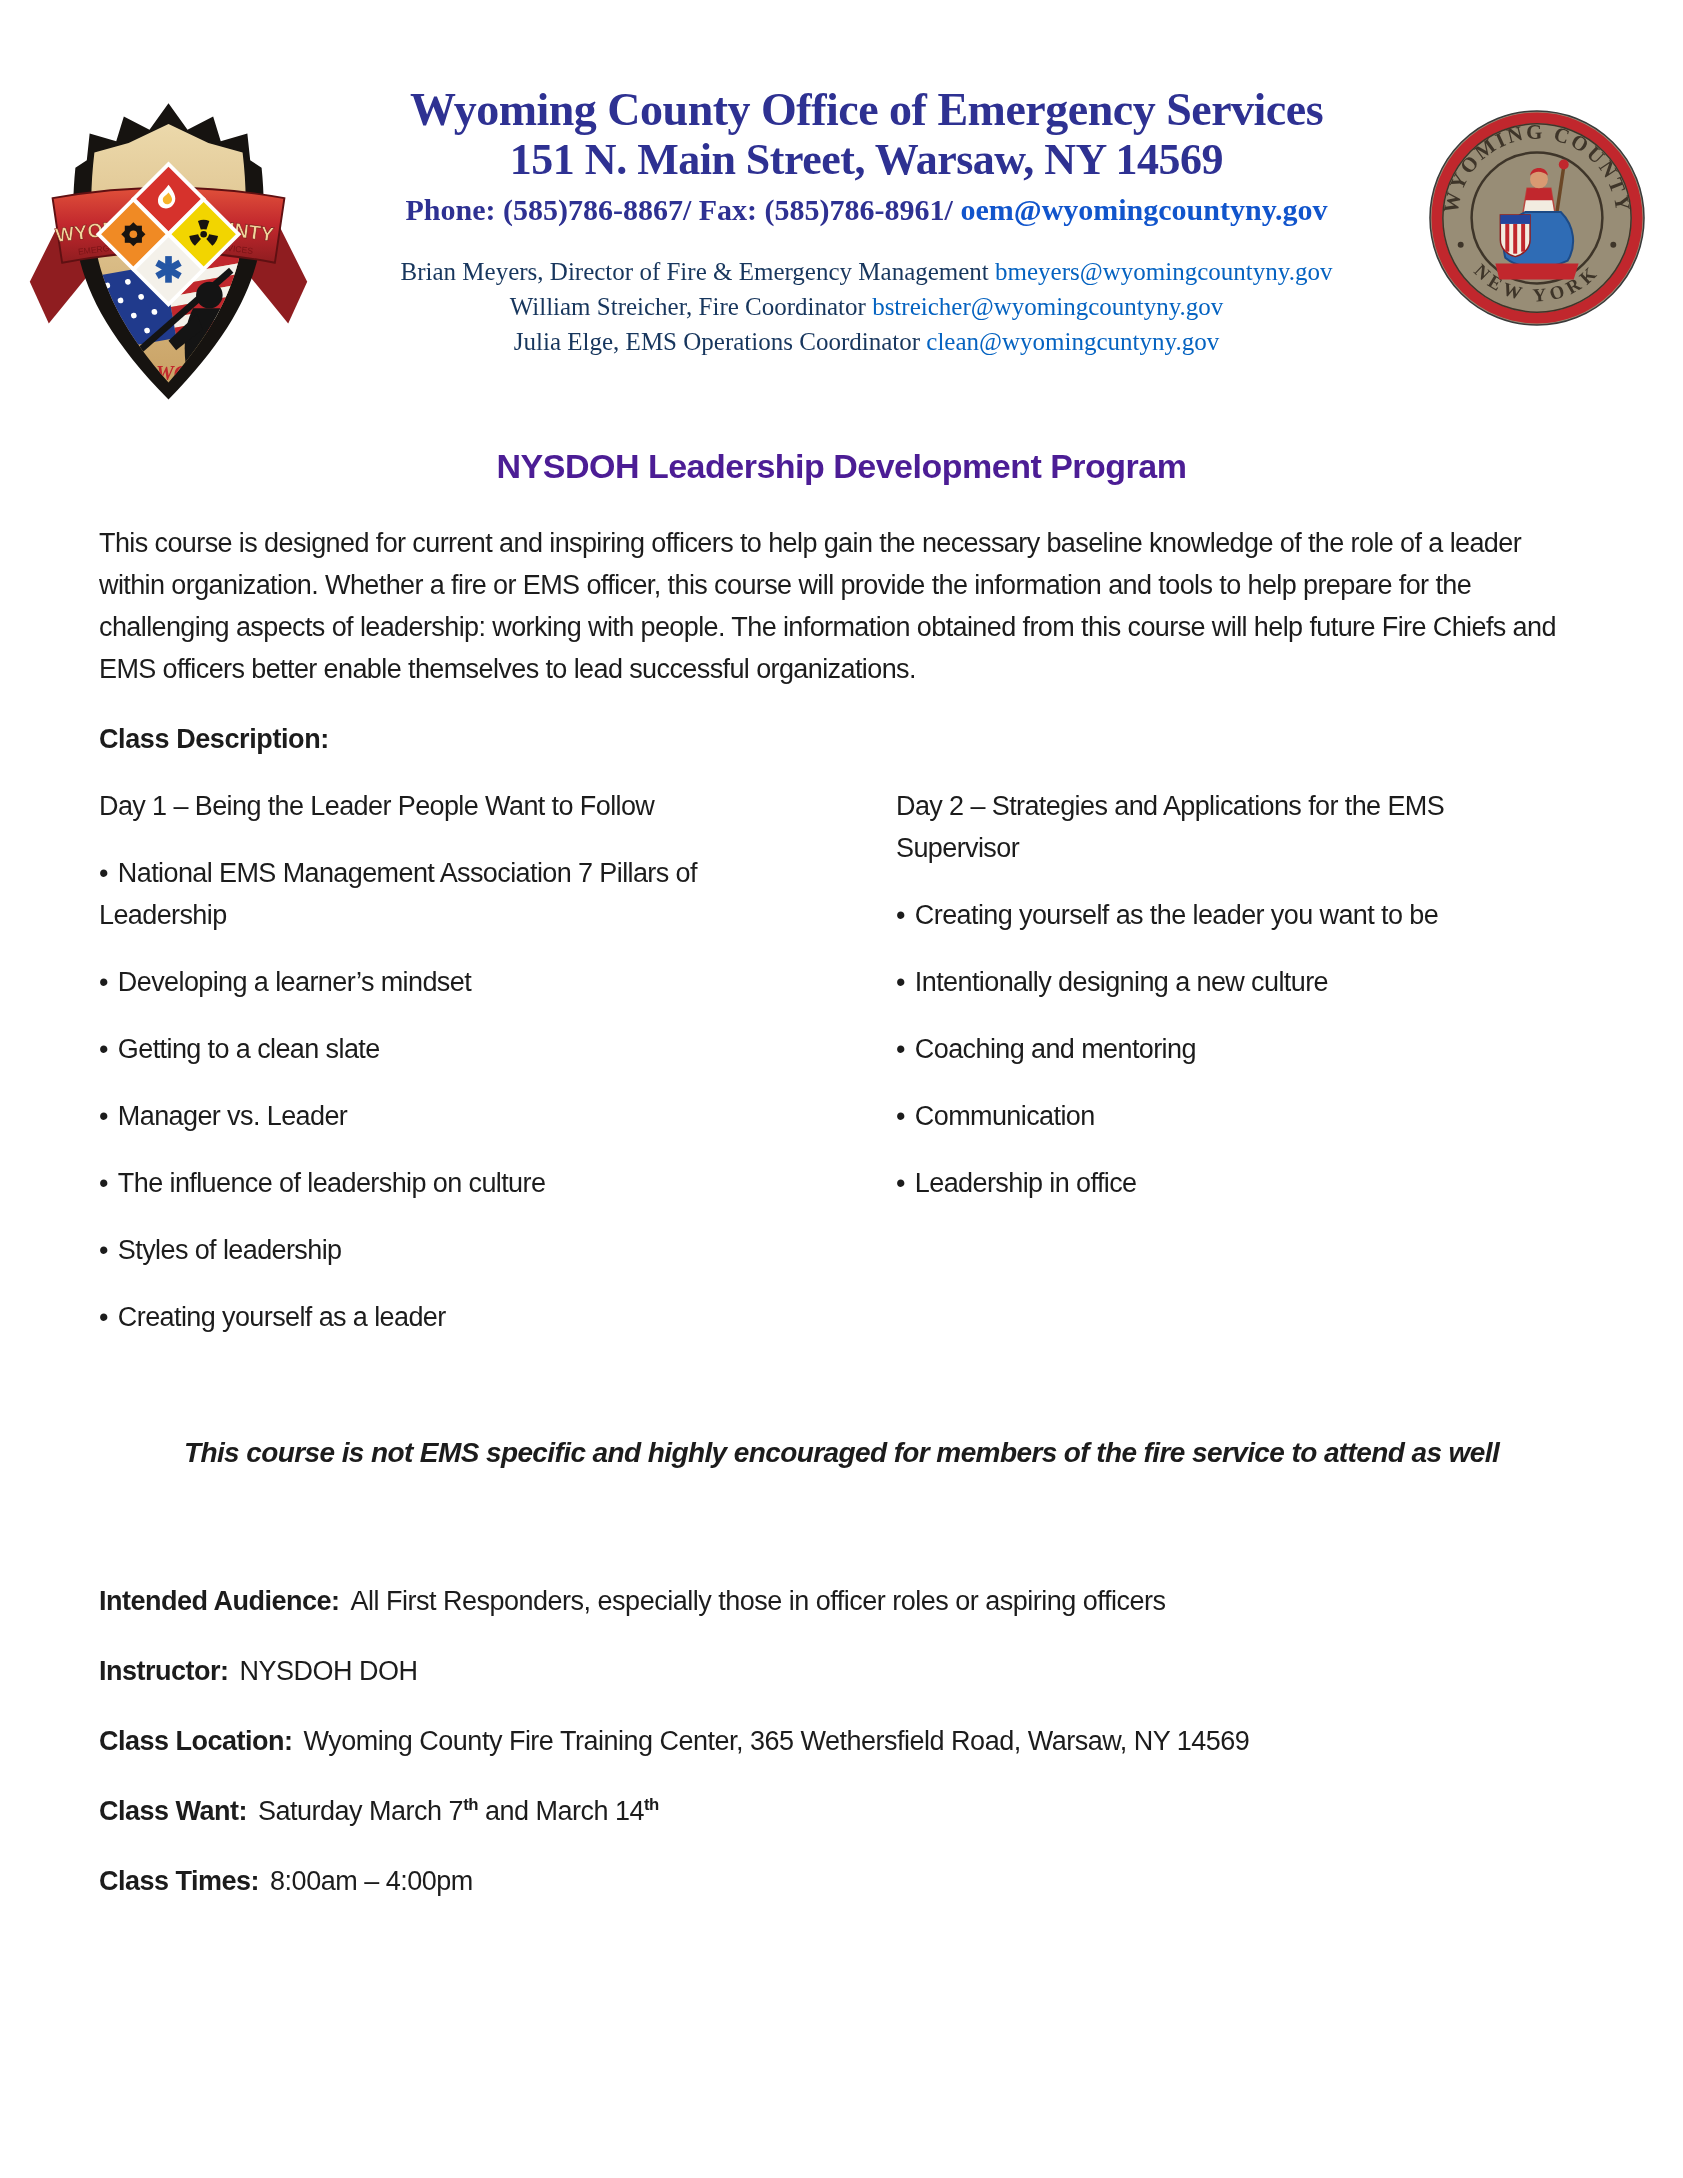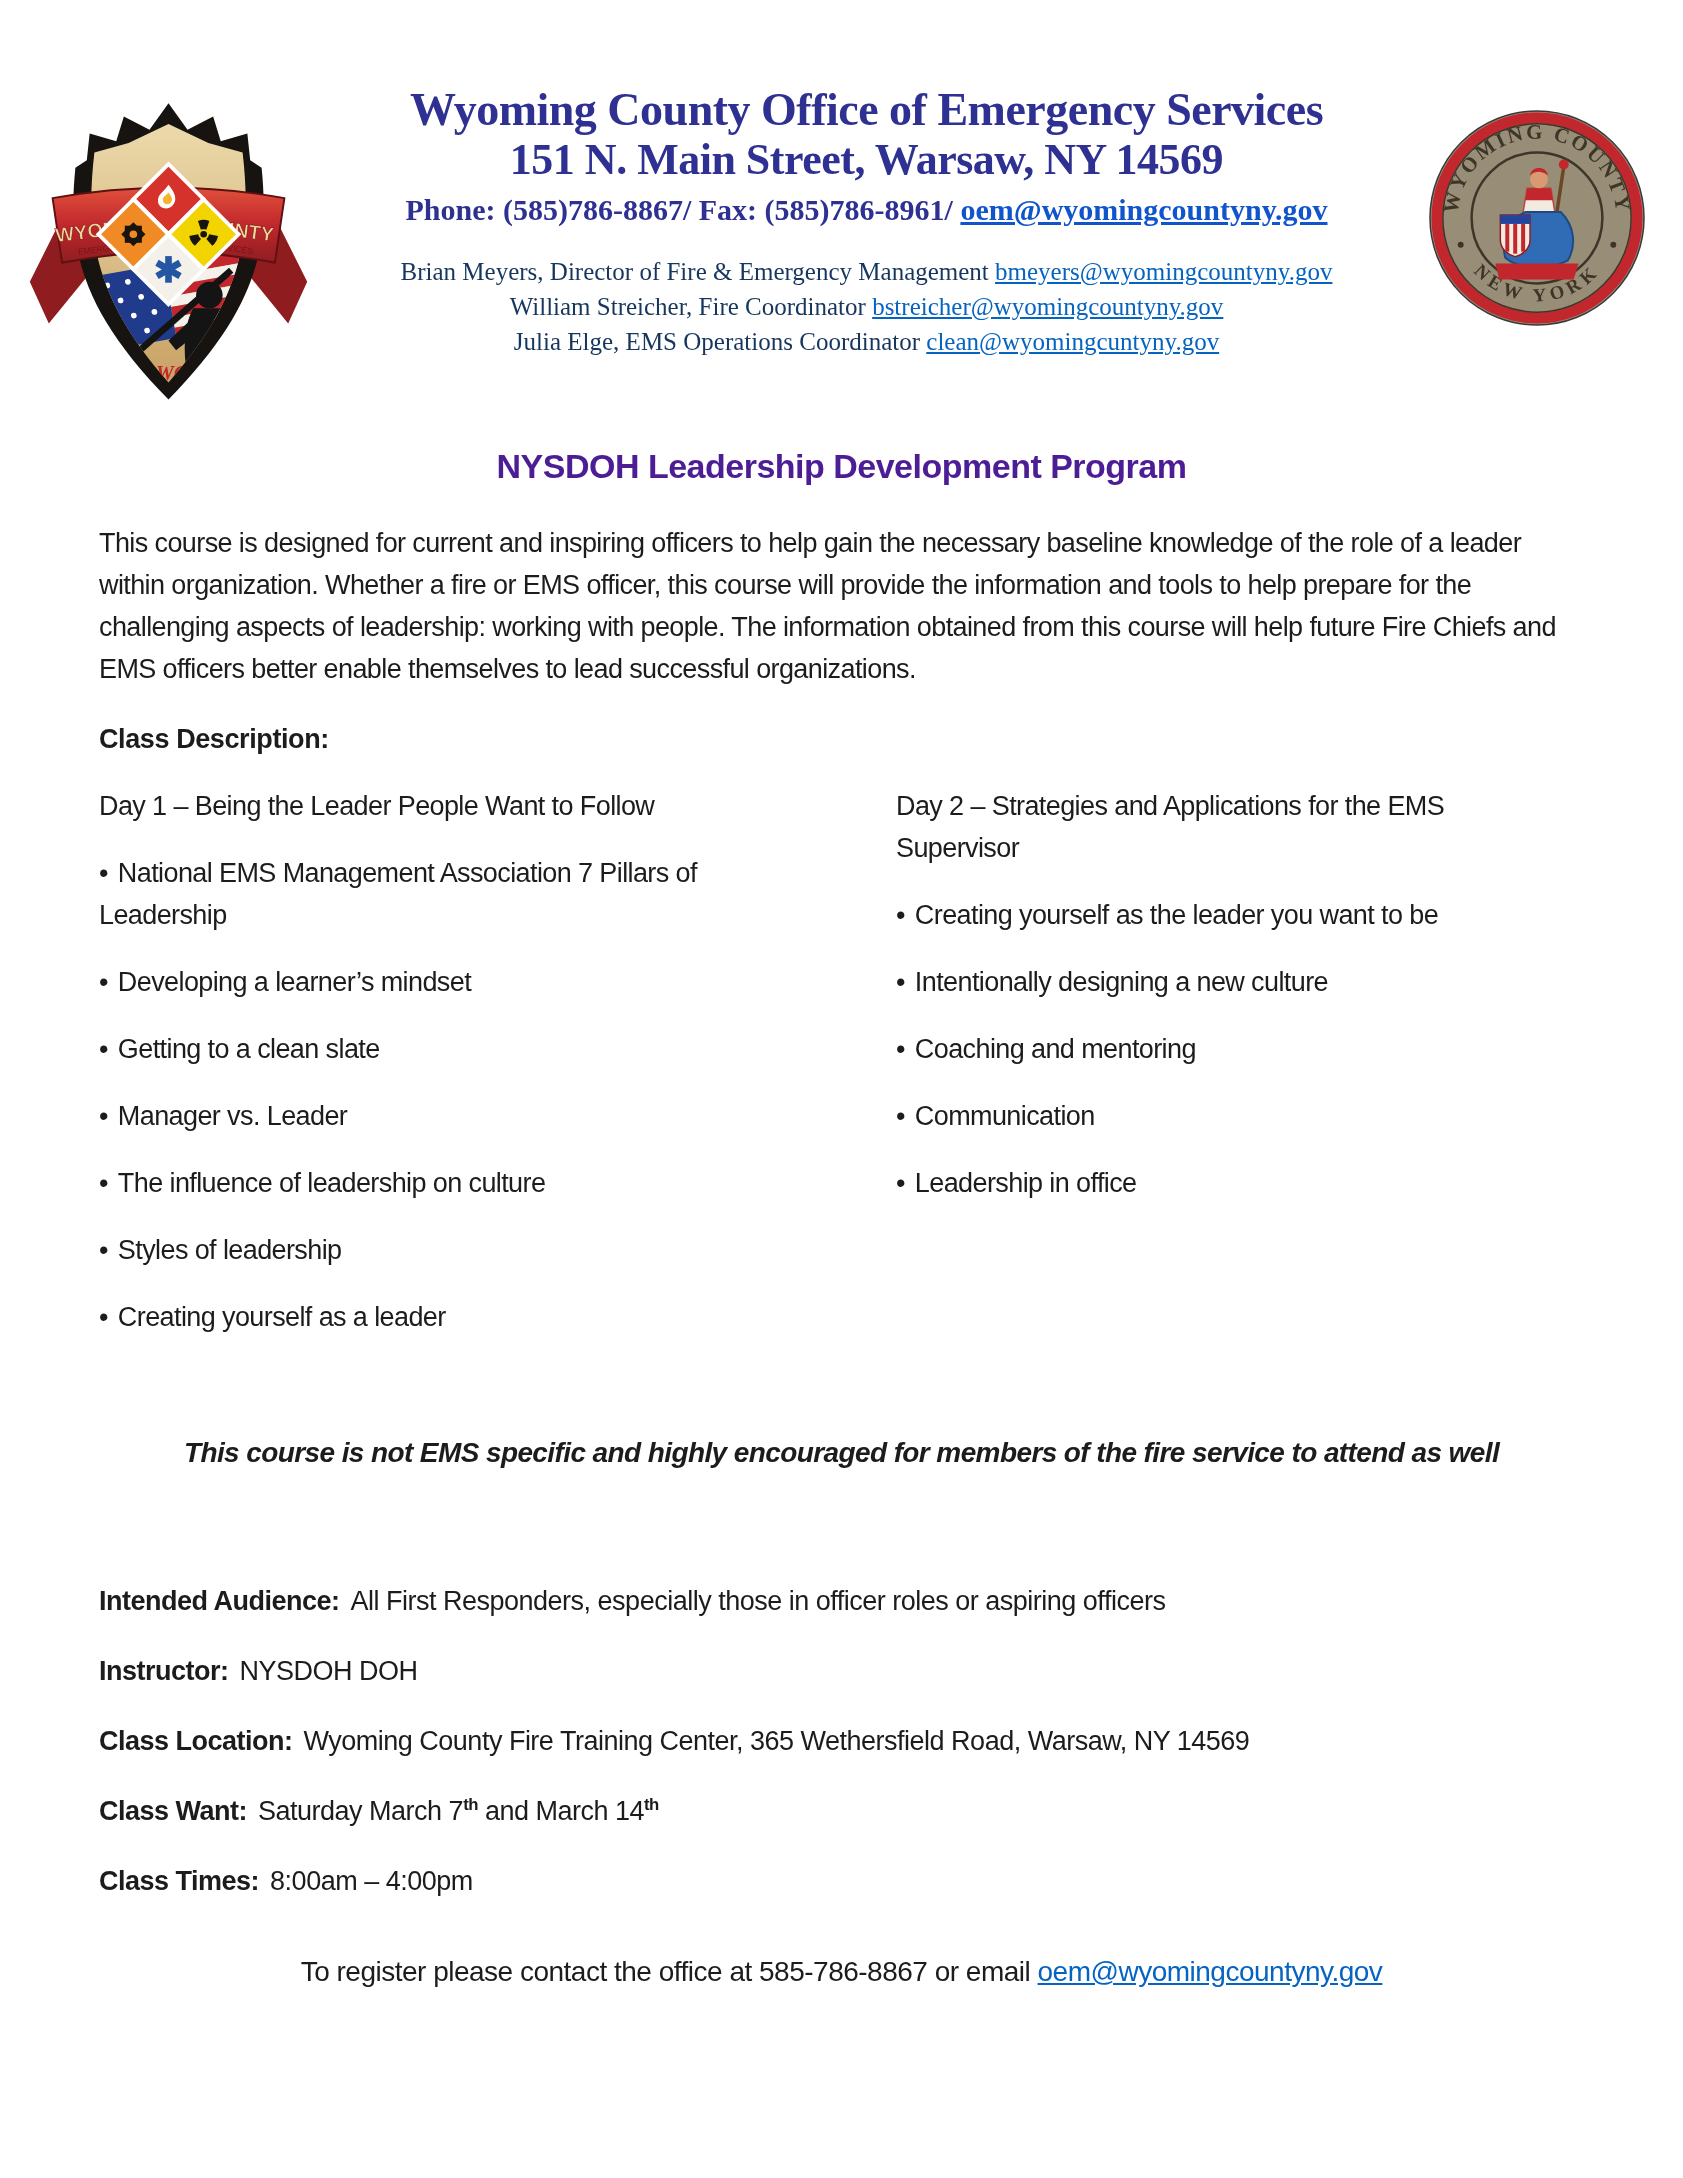--- a/index.html
+++ b/index.html
@@ -14,21 +14,21 @@
 
   .header-text {
     position:absolute; left:317px; top:84px; width:1099px; text-align:center;
     font-family:"Liberation Serif", serif; color:#2e3192;
   }
   .org-name    { font-size:46px; font-weight:bold; line-height:1.12; letter-spacing:-0.5px; }
   .org-address { font-size:44px; font-weight:bold; line-height:1.1;  letter-spacing:-0.5px; }
   .phone-line  { font-size:30px; font-weight:bold; margin-top:9px; }
   .contacts    { margin-top:27px; font-size:25px; color:#17365d; font-weight:normal; }
   .contact-line{ line-height:35px; }
-  .email-link  { color:#0563c1; text-decoration:underline; cursor:pointer; }
+  .email-link  { color:#0563c1; cursor:pointer; }
   .phone-line .email-link { color:#1155cc; }
 
   
   .content { position:absolute; left:99px; top:447px; width:1485px; }
 
   .program-title { text-align:center; font-size:34px; font-weight:bold; letter-spacing:-0.5px; color:#4c1d95; }
 
   .intro { margin-top:36px; font-size:27px; line-height:42px; letter-spacing:-0.6px; }
 
   .class-desc { margin-top:34px; font-size:27px; font-weight:bold; letter-spacing:-0.4px; }
@@ -255,19 +255,16 @@
         <span class="detail-label">Class Location:</span><span class="detail-value">Wyoming County Fire Training Center, 365 Wethersfield Road, Warsaw, NY 14569</span>
       </p>
       <p class="detail-row">
         <span class="detail-label">Class Want:</span><span class="detail-value"><span>Saturday March 7</span><sup>th</sup><span> and March 14</span><sup>th</sup></span>
       </p>
       <p class="detail-row">
         <span class="detail-label">Class Times:</span><span class="detail-value">8:00am – 4:00pm</span>
       </p>
     </div>
 
-    <div class="register">
-      <span>To register please contact the office at 585-786-8867 or email </span><a class="email-link">oem@wyomingcountyny.gov</a>
-    </div>
 
   </div>
 </div>
 
 
 </body></html>

